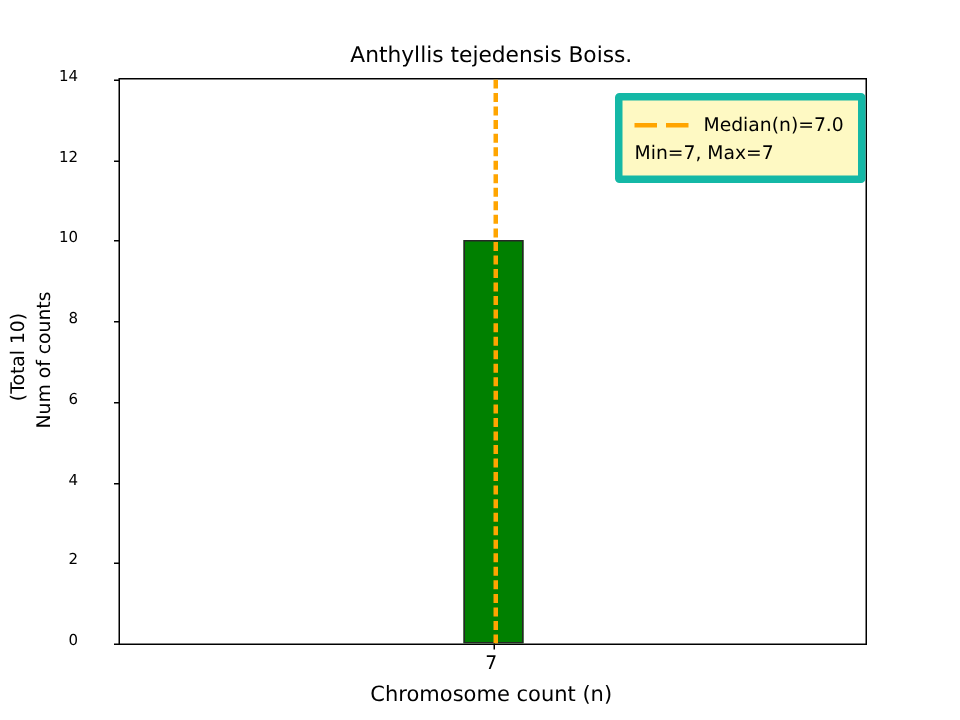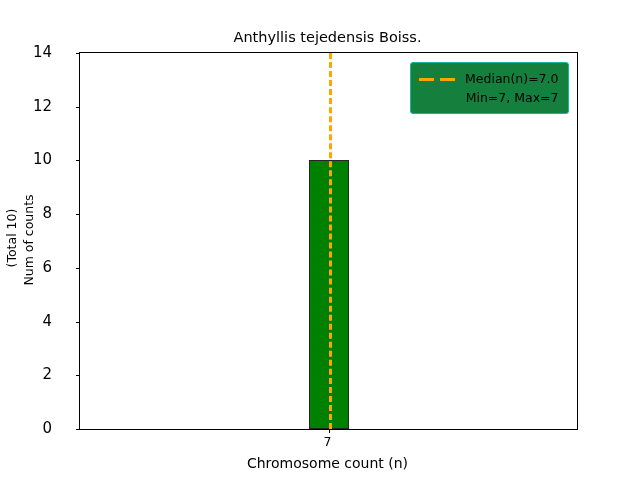--- a/index.html
+++ b/index.html
@@ -76,21 +76,21 @@
   .ytick-mark {
     position: absolute;
     left: -3.6px;
     width: 3.6px;
     height: 0;
     border-top: 1.1px solid #000000;
   }
   .ytick-label {
     position: absolute;
     right: 643px;      
-    font-size: 15px;
+    font-size: 10px;
     line-height: 12.5px;
     text-align: right;
     white-space: nowrap;
   }
 
   
   .xtick-mark {
     position: absolute;
     top: 0;
     width: 0;
@@ -133,22 +133,22 @@
     text-align: center;
     white-space: pre;
   }
 
   
   #legend {
     position: absolute;
     left: 410px;
     top: 62px;
     padding: 6px 9px 6px 8px;
-    background: #15803d;
-    border: 1px solid #14b8a6;
+    background: #fef9c3;
+    border: 5px solid #14b8a6;
     border-radius: 3px;
     box-sizing: border-box;
   }
   .legend-row {
     display: flex;
     align-items: center;
     height: 19px;
   }
   .legend-sample {
     width: 38px;
@@ -165,21 +165,20 @@
   }
   .legend-sample .seg.s1 { left: 0px;  width: 15px; }
   .legend-sample .seg.s2 { left: 21px; width: 15px; }
   .legend-text {
     font-size: 12.5px;
     line-height: 14px;
     white-space: nowrap;
   }
   .legend-row.second .legend-text {
     width: 100%;
-    text-align: right;
   }
   .legend-row.second {
     justify-content: flex-end;
   }
 </style>
 </head>
 <body>
 
 <div id="figure">
 

